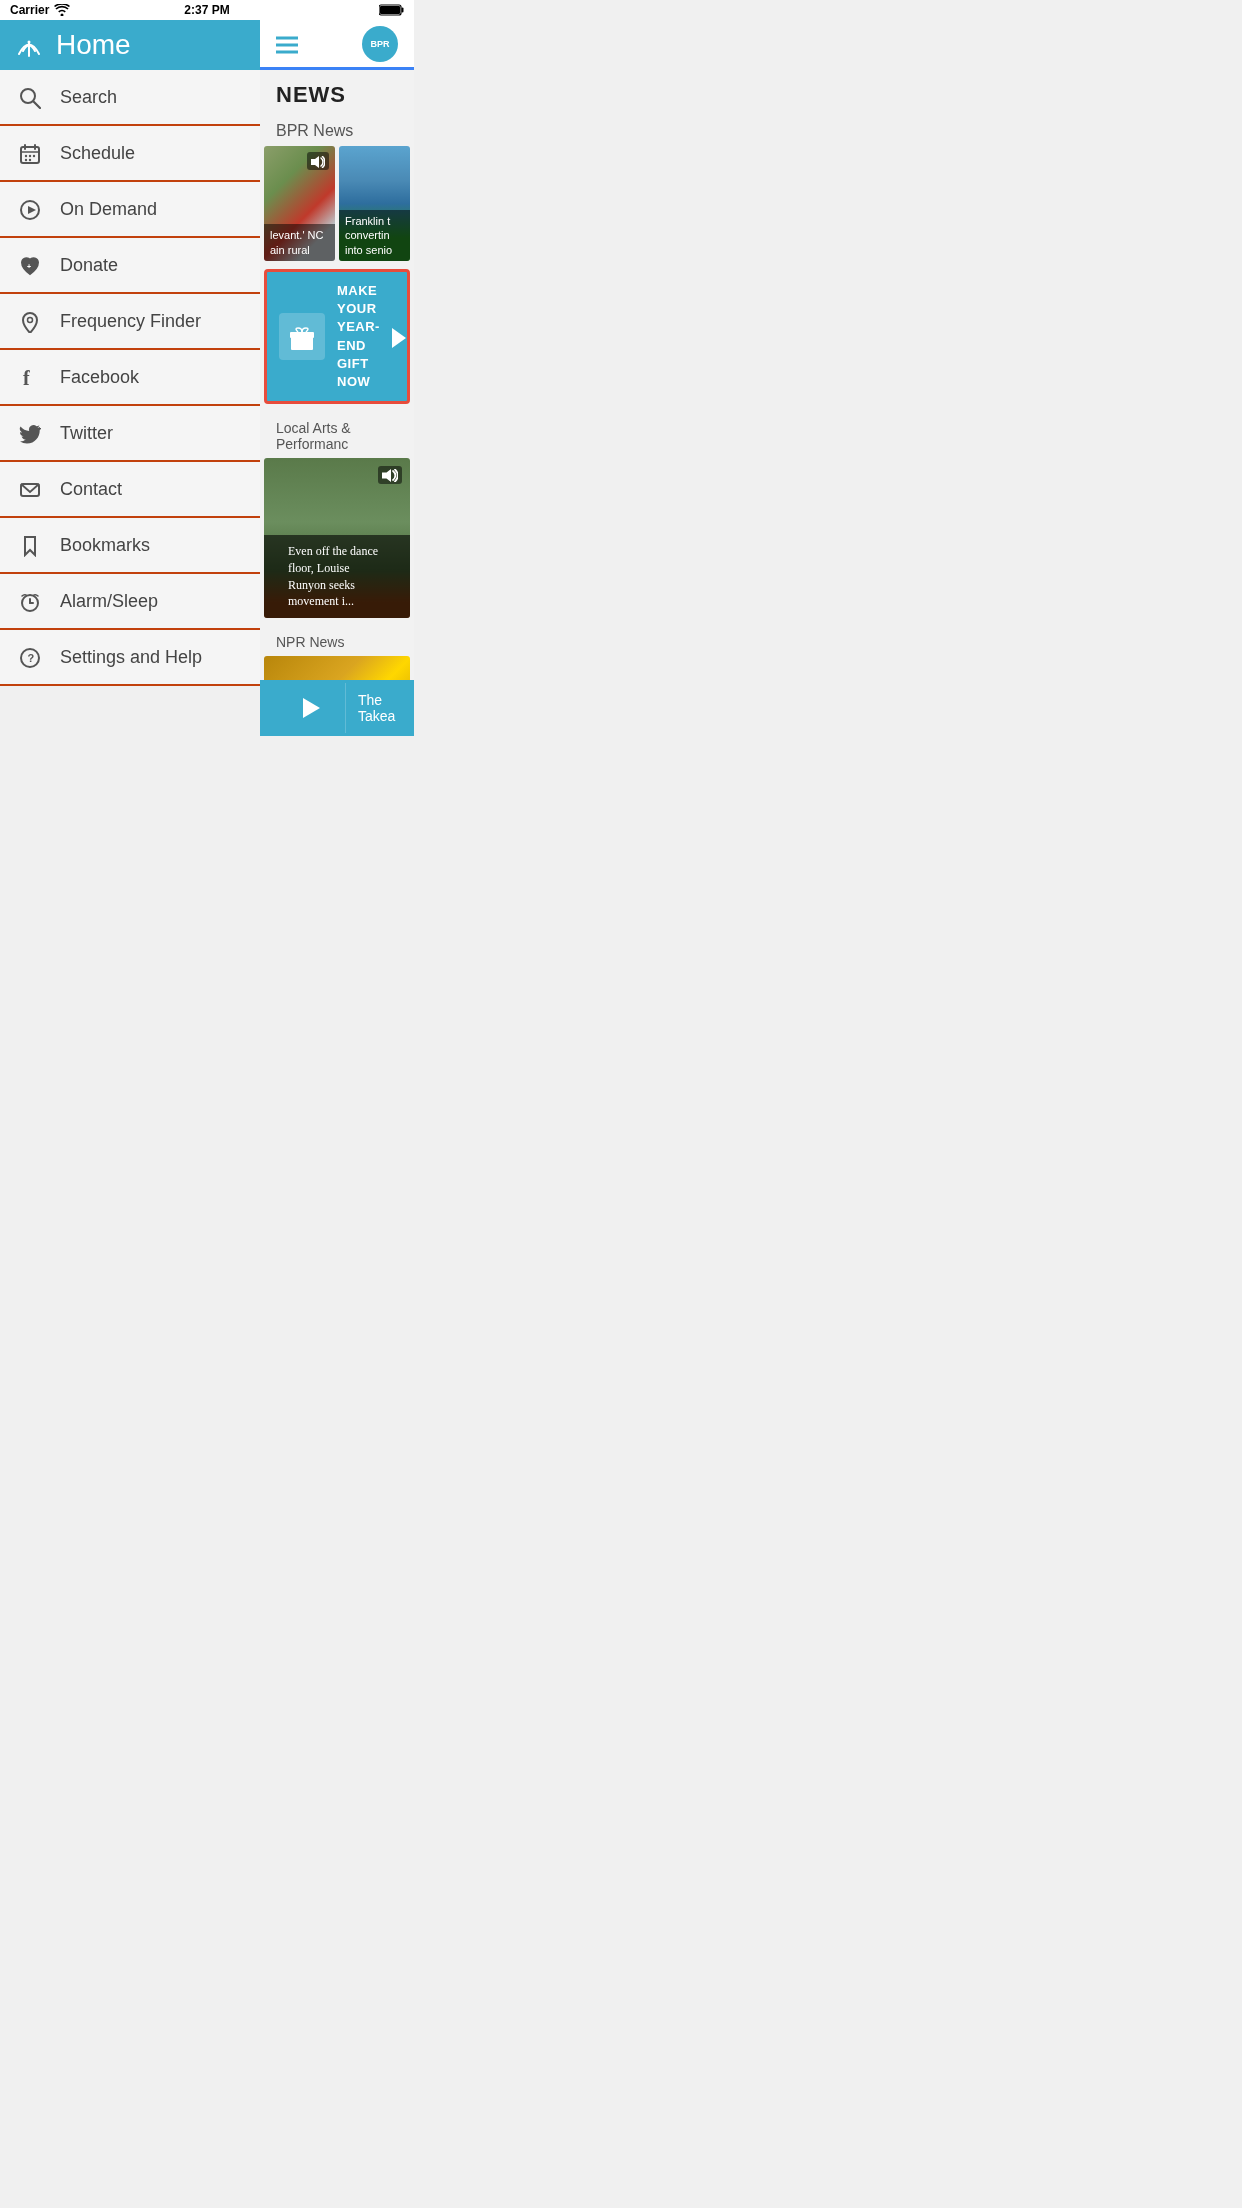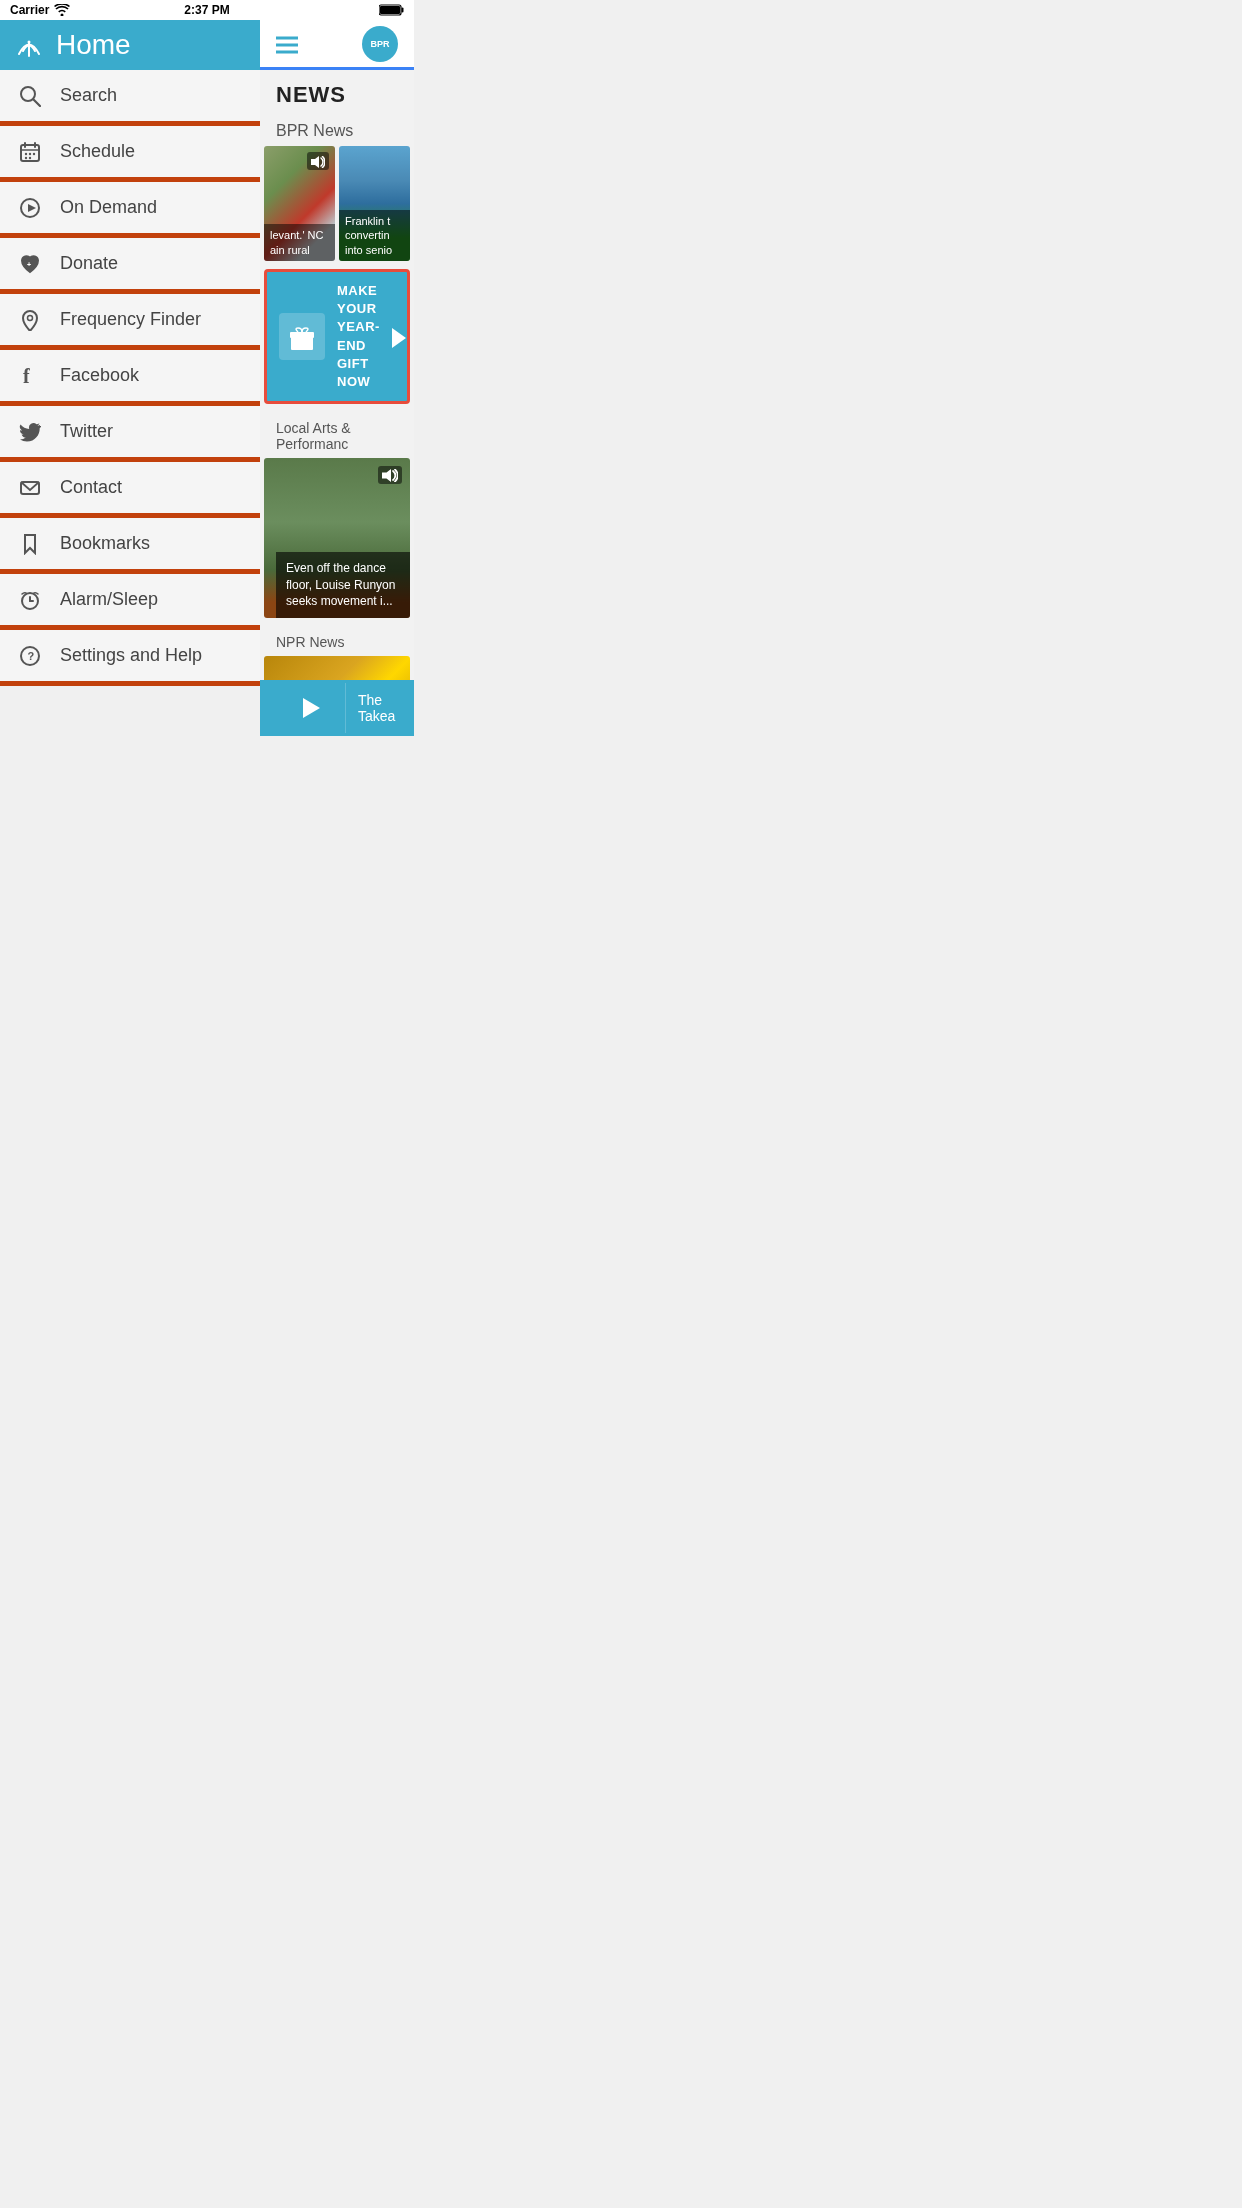--- a/index.html
+++ b/index.html
@@ -94,21 +94,21 @@
       flex: 1;
       overflow-y: auto;
     }
 
     .menu-item {
       display: flex;
       align-items: center;
       gap: 16px;
       padding: 0 16px;
       height: 56px;
-      border-bottom: 5px solid #c2410c;
+      border-bottom: 2px solid #c2410c;
       background: #f5f5f5;
       cursor: pointer;
     }
 
     .menu-icon {
       width: 28px;
       text-align: center;
       color: #555;
       font-size: 20px;
       flex-shrink: 0;
@@ -292,27 +292,28 @@
     }
 
     .article-card .sound-icon-badge {
       top: 8px;
       right: 8px;
     }
 
     .article-card .img-overlay {
       position: absolute;
       bottom: 0;
-      left: 12px;
+      left: 0;
       right: 0;
       background: rgba(0,0,0,0.6);
       color: #fff;
       font-size: 12px;
-      padding: 8px 10px;
+      padding: 8px 24px;
       line-height: 1.4;
+      font-family: Liberation Serif, serif;
     }
 
     
     .npr-label {
       font-size: 14px;
       color: #555;
       padding: 8px 16px 6px;
     }
 
     .npr-img-card {

